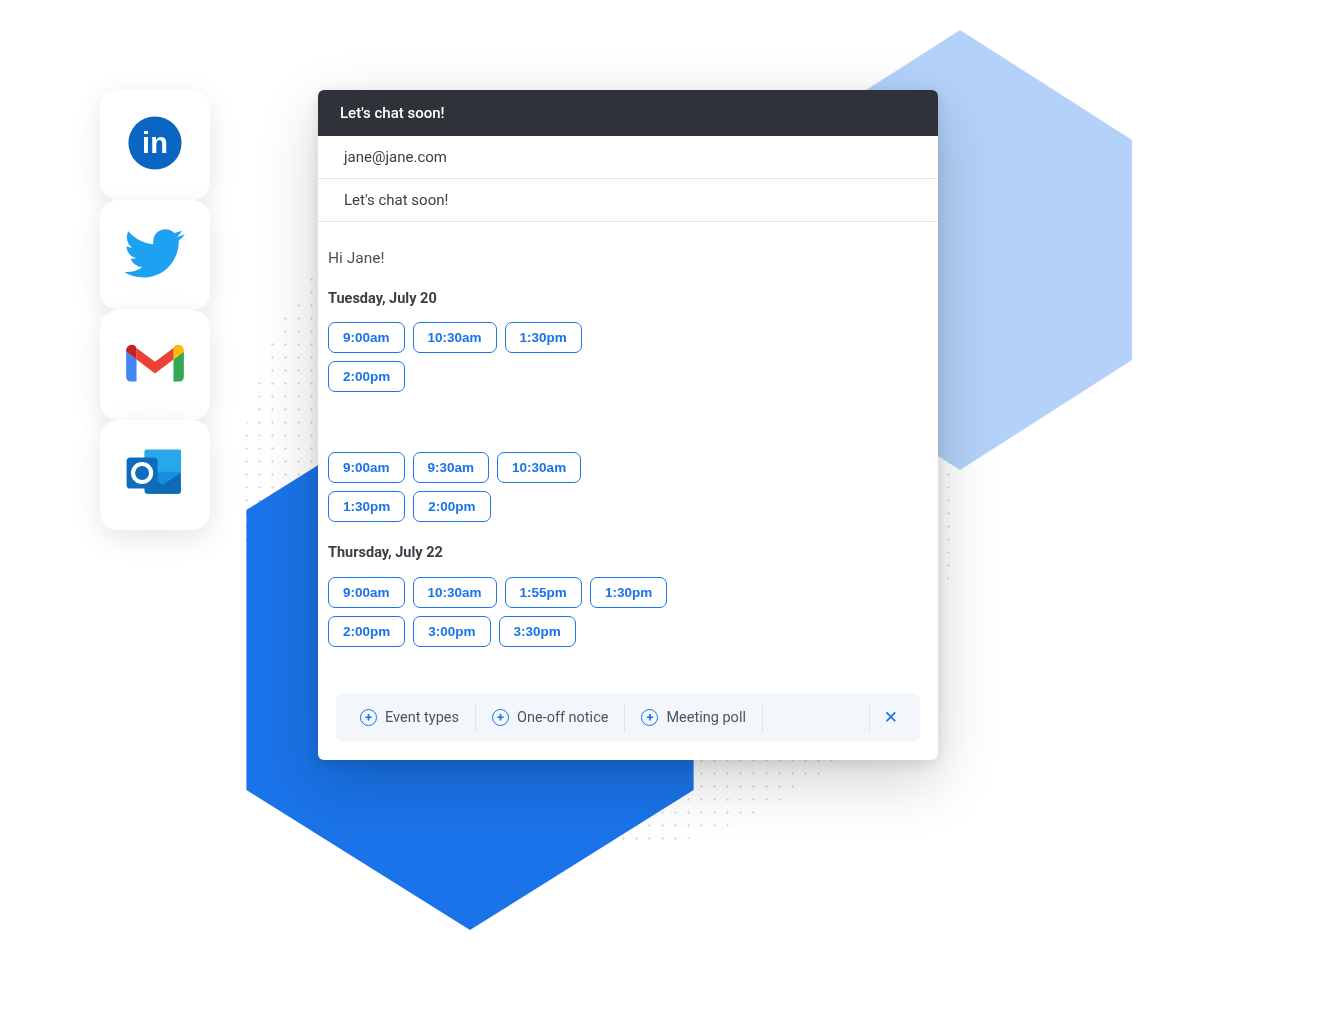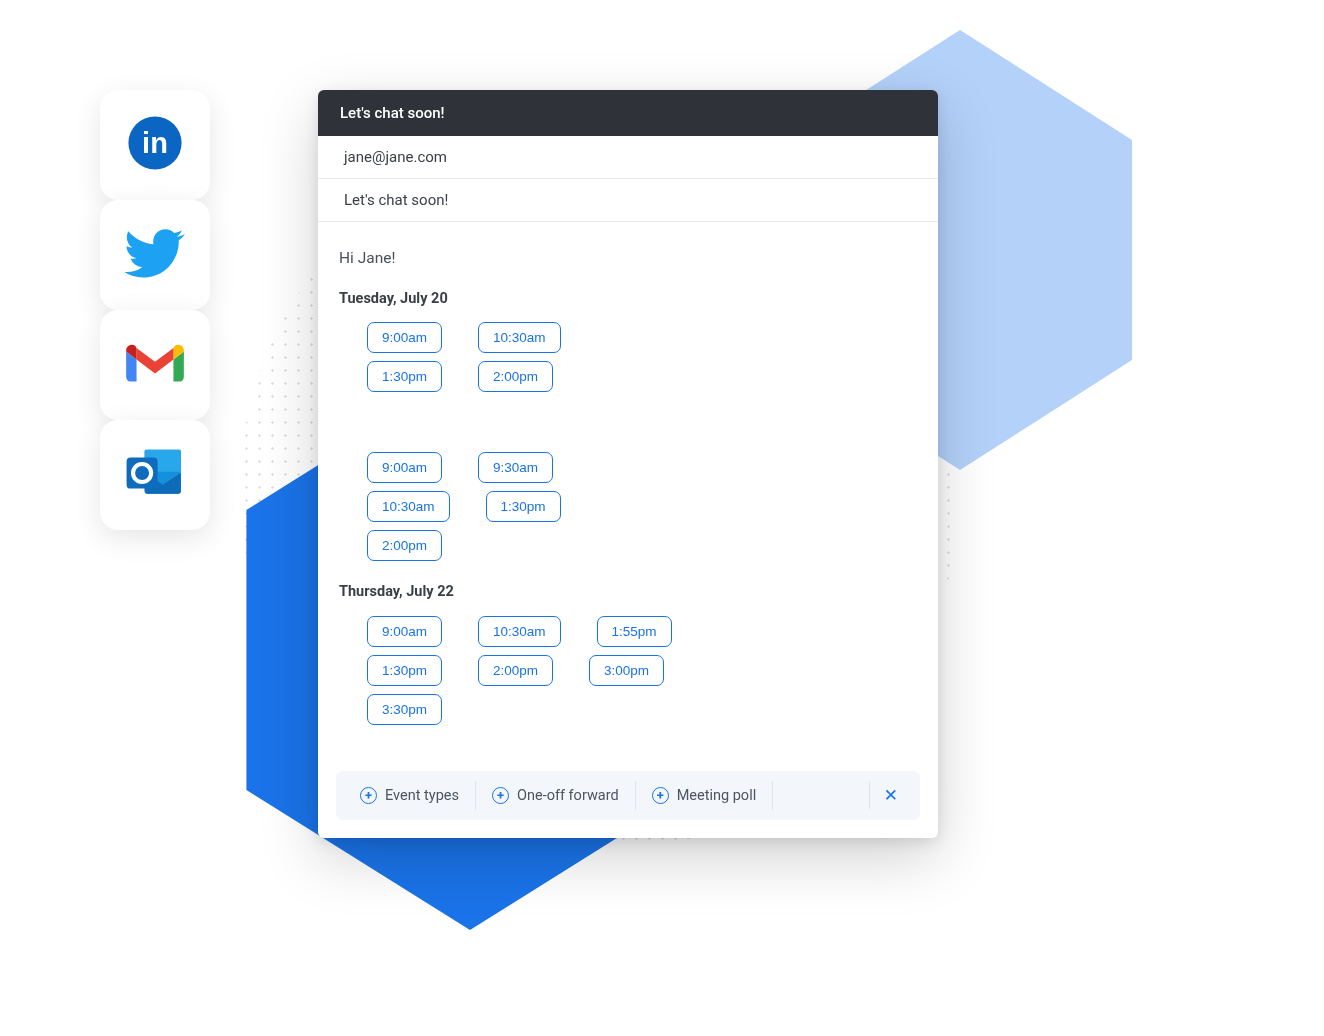--- a/index.html
+++ b/index.html
@@ -87,21 +87,21 @@
     font-weight: 500;
     padding: 14px 22px;
   }
   .compose-field {
     padding: 12px 26px;
     font-size: 15px;
     color: #3a3f45;
     border-bottom: 1px solid #e8e8e8;
   }
   .compose-body {
-    padding: 24px 26px 16px 21px;
+    padding: 24px 26px 16px 10px;
     color: #4b5058;
     font-size: 15.5px;
     line-height: 1.55;
   }
   .compose-body .greeting { margin-bottom: 18px; }
   .compose-body .msg { margin-bottom: 22px; }
 
   .day-group { margin-bottom: 20px; }
   .days-row {
     display: flex;
@@ -119,26 +119,25 @@
     display: flex;
     flex-wrap: wrap;
     gap: 8px;
     max-width: 280px;
   }
   .slot {
     border: 1.5px solid #1a73e8;
     color: #1a73e8;
     background: #fff;
     font-size: 13.5px;
-    font-weight: 400;
+    font-weight: 700;
     padding: 7px 14px;
     border-radius: 7px;
     cursor: pointer;
     white-space: nowrap;
-    margin-left: 28px;
   }
 
   .toolbar {
     margin: 10px 18px 18px 18px;
     background: #f3f6fa;
     border-radius: 7px;
     display: flex;
     align-items: center;
     padding: 10px 8px;
   }
@@ -270,21 +269,21 @@
     </div>
   </div>
 
   <div class="toolbar">
     <div class="toolbar-item">
       <span class="plus-circle">+</span>
       <span>Event types</span>
     </div>
     <div class="toolbar-item">
       <span class="plus-circle">+</span>
-      <span>One-off forward</span>
+      <span>One-off notice</span>
     </div>
     <div class="toolbar-item">
       <span class="plus-circle">+</span>
       <span>Meeting poll</span>
     </div>
     <div class="toolbar-close">
       <span>✕</span>
     </div>
   </div>
 </div>

